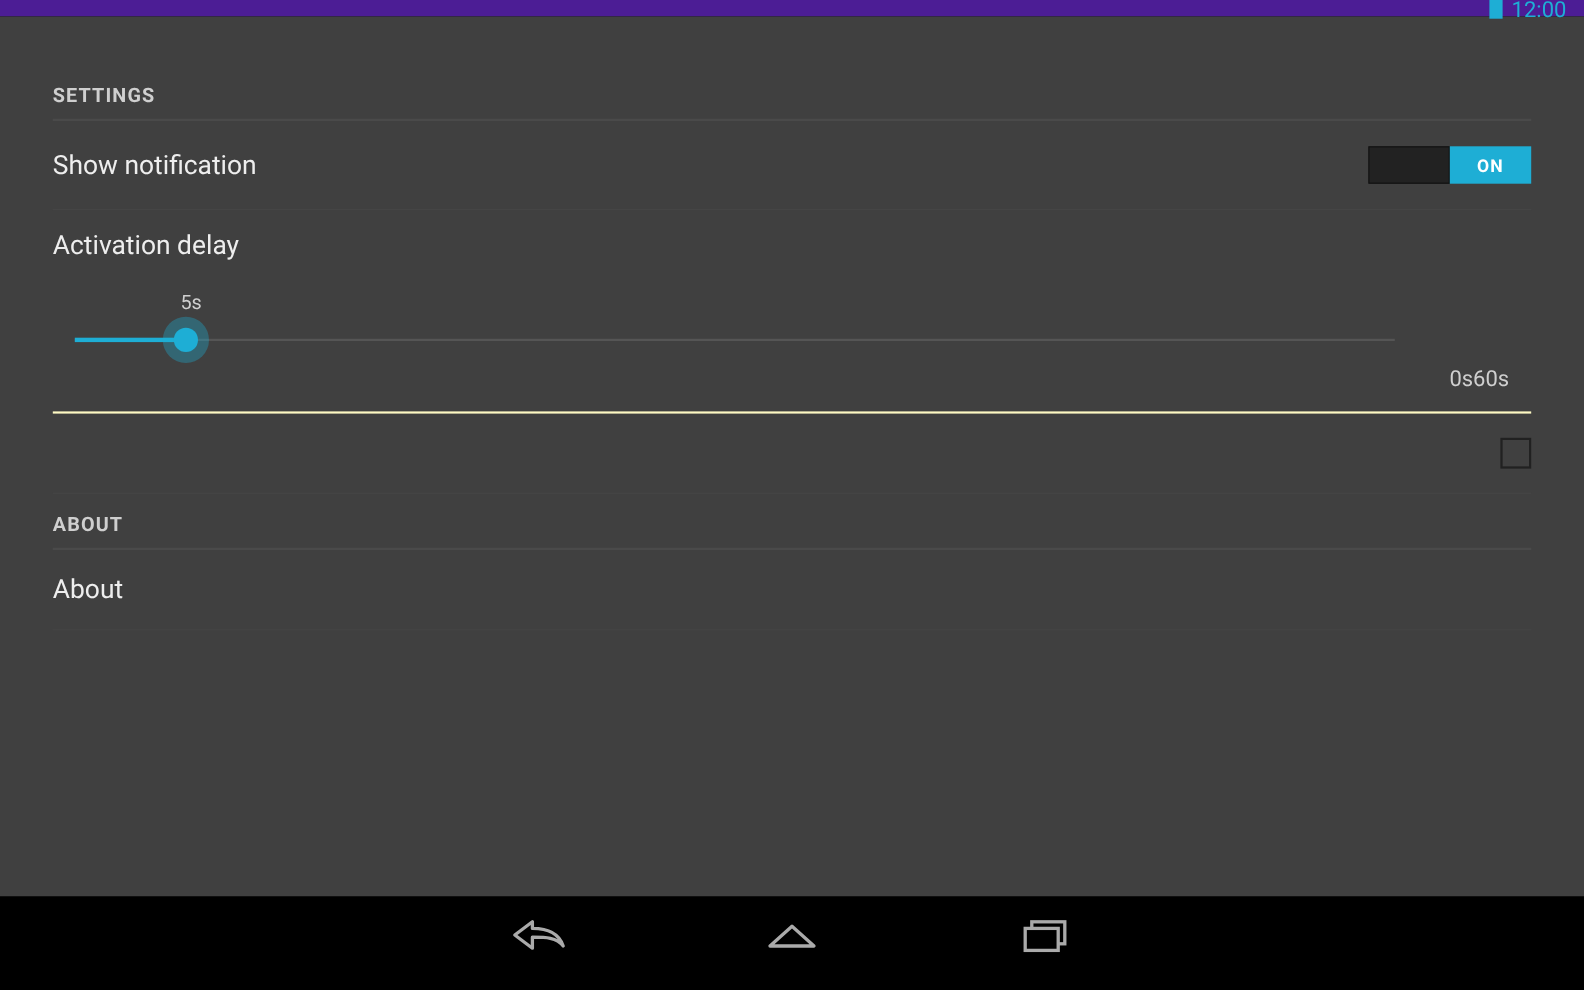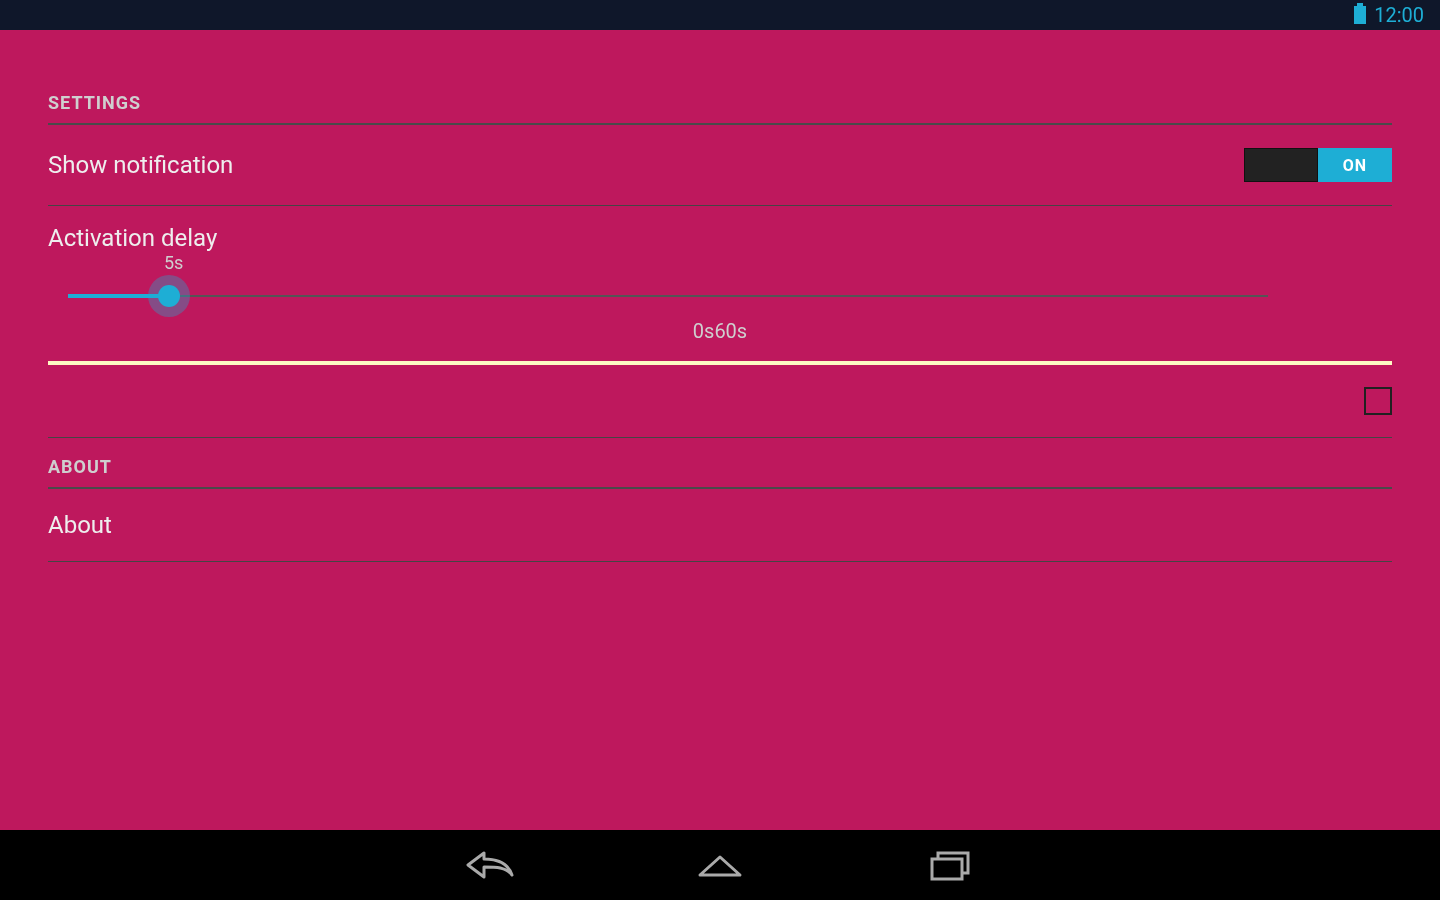--- a/index.html
+++ b/index.html
@@ -10,22 +10,22 @@
       -webkit-font-smoothing: antialiased;
     }
     html, body {
       width: 1440px;
       height: 900px;
       background: #000;
       overflow: hidden;
     }
     
     .status-bar {
-      height: 30px;
-      background: #0f172a;
+      height: 15px;
+      background: #4c1d95;
       display: flex;
       justify-content: flex-end;
       align-items: center;
       gap: 8px;
       padding-right: 16px;
     }
     .battery-icon {
       width: 12px;
       height: 18px;
       background: #1eaed5;
@@ -41,21 +41,21 @@
       background: #1eaed5;
     }
     .clock {
       color: #1eaed5;
       font-size: 20px;
       font-weight: 400;
     }
     
     .content {
       height: 800px;
-      background: #be185d;
+      background: #404040;
       padding: 50px 48px 15px 48px;
       color: #e6e6e6;
     }
     .section-header {
       color: #cfcfcf;
       font-size: 18px;
       font-weight: 700;
       letter-spacing: 1px;
       padding: 12px 0 10px 0;
       border-bottom: 2px solid #4a4a4a;
@@ -104,29 +104,29 @@
       align-items: center;
       justify-content: center;
       color: #fff;
       font-size: 16px;
       font-weight: 700;
       letter-spacing: 1px;
     }
     
     .delay-row {
       padding: 18px 0 18px 0;
-      border-bottom: 4px solid #fef9c3;
+      border-bottom: 2px solid #fef9c3;
     }
     .delay-title {
       font-size: 24px;
       color: #eeeeee;
       font-weight: 400;
     }
     .slider-area {
-      margin-top: 0;
+      margin-top: 28px;
       padding: 0 20px;
     }
     .slider-value-label {
       color: #cfcfcf;
       font-size: 18px;
       margin-left: 96px;
       margin-bottom: 4px;
     }
     .slider-track {
       position: relative;
@@ -165,21 +165,21 @@
       background: rgba(30,174,213,0.35);
     }
     .thumb-inner {
       position: absolute;
       inset: 0;
       border-radius: 50%;
       background: #1eaed5;
     }
     .slider-minmax {
       display: flex;
-      justify-content: center;
+      justify-content: flex-end;
       color: #cfcfcf;
       font-size: 20px;
       margin-top: 2px;
       padding: 0 0;
     }
     
     .checkbox {
       width: 28px;
       height: 28px;
       border: 2px solid #212121;

